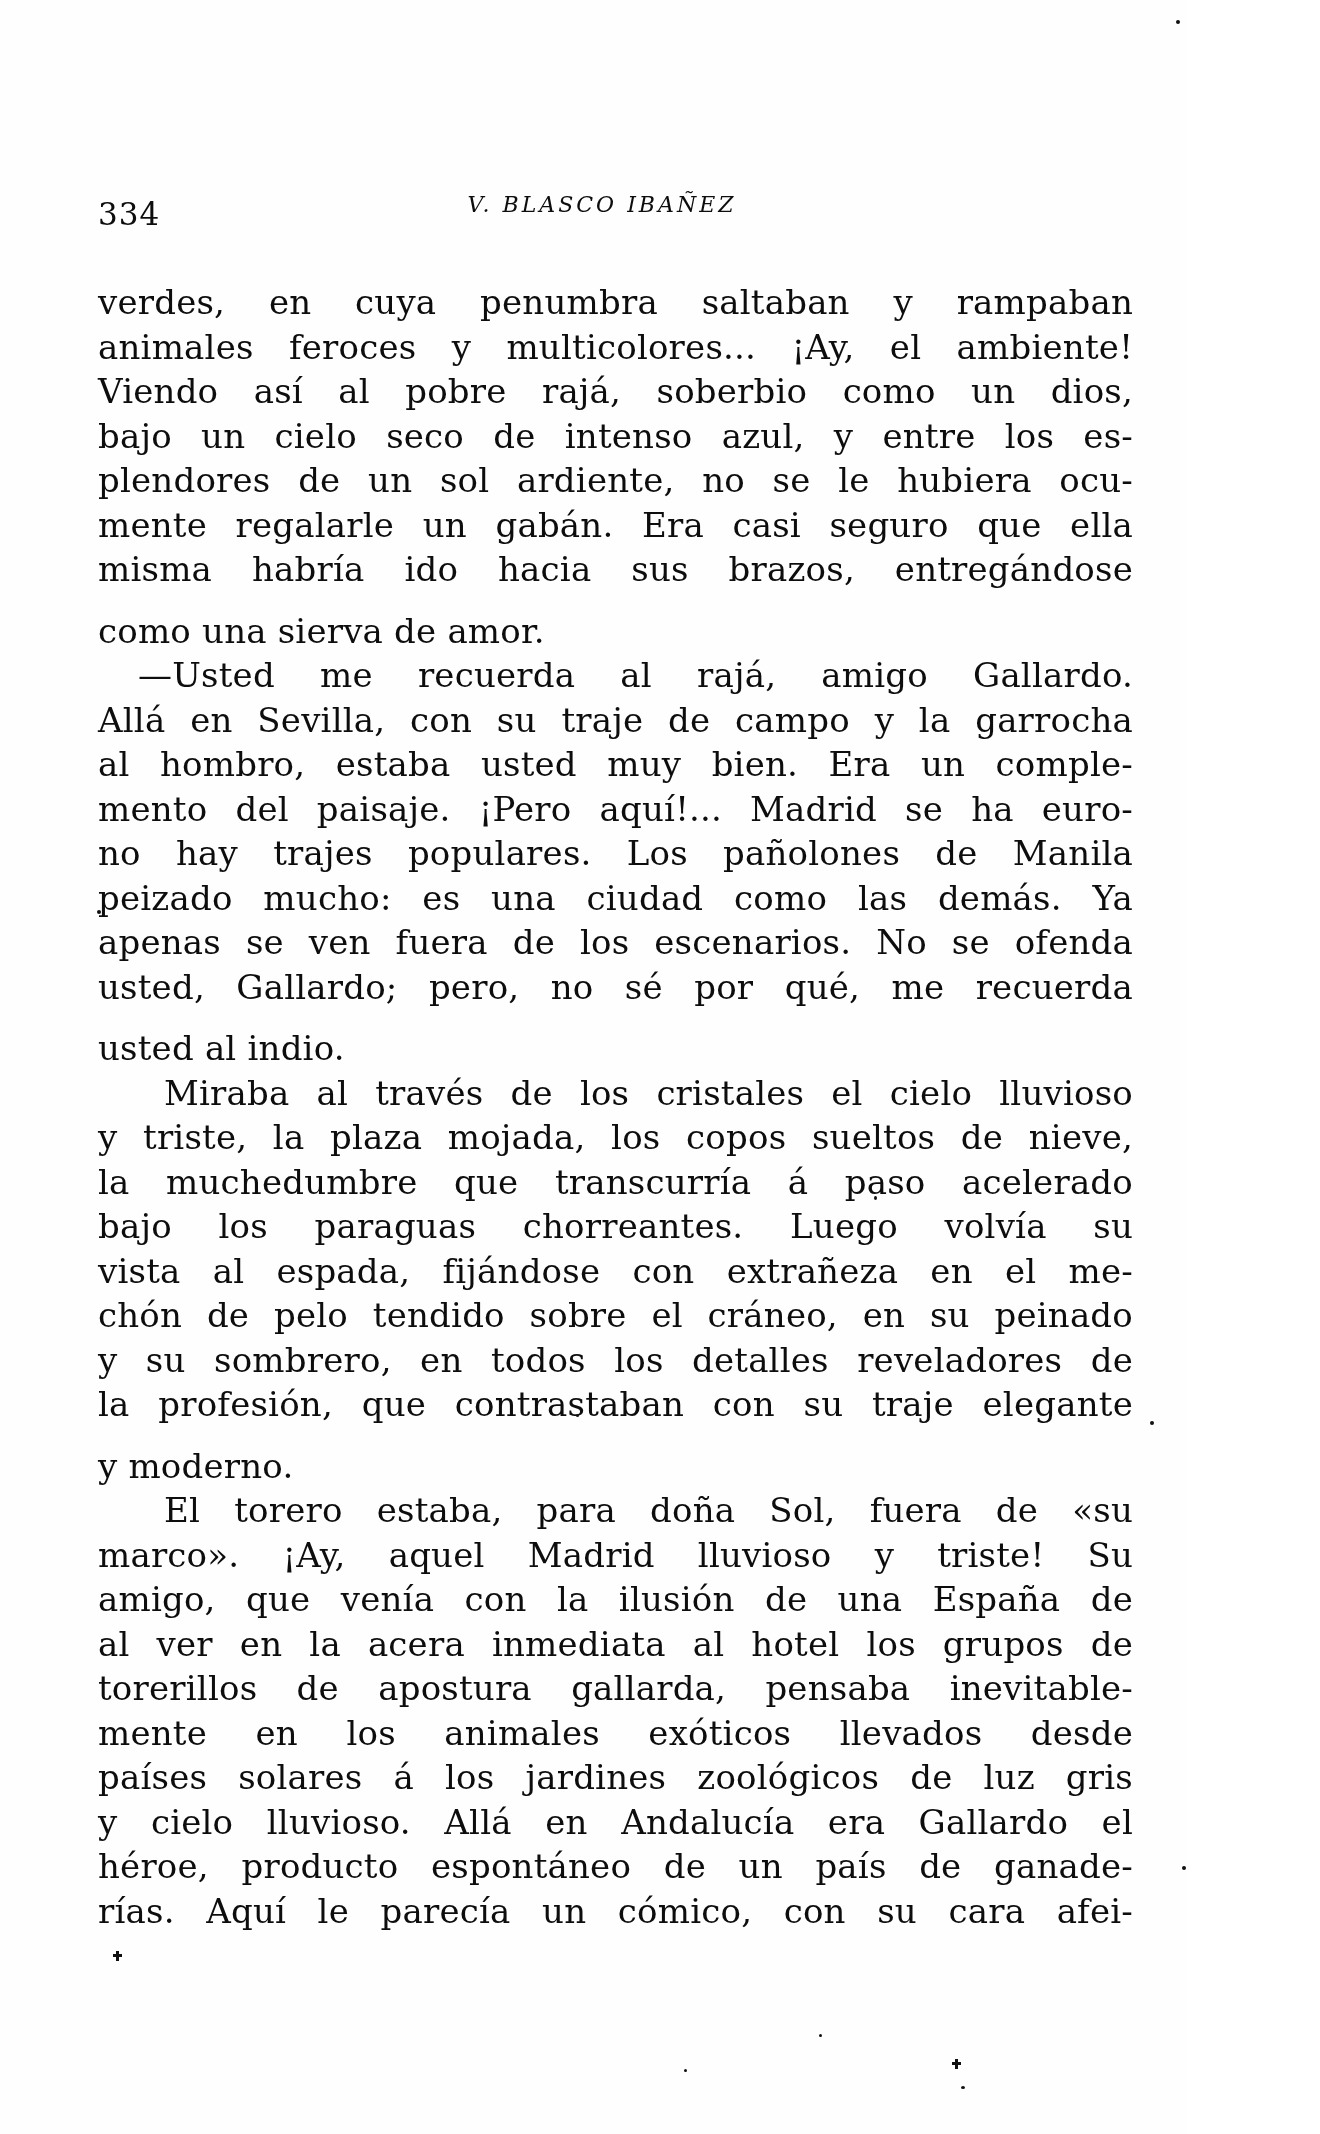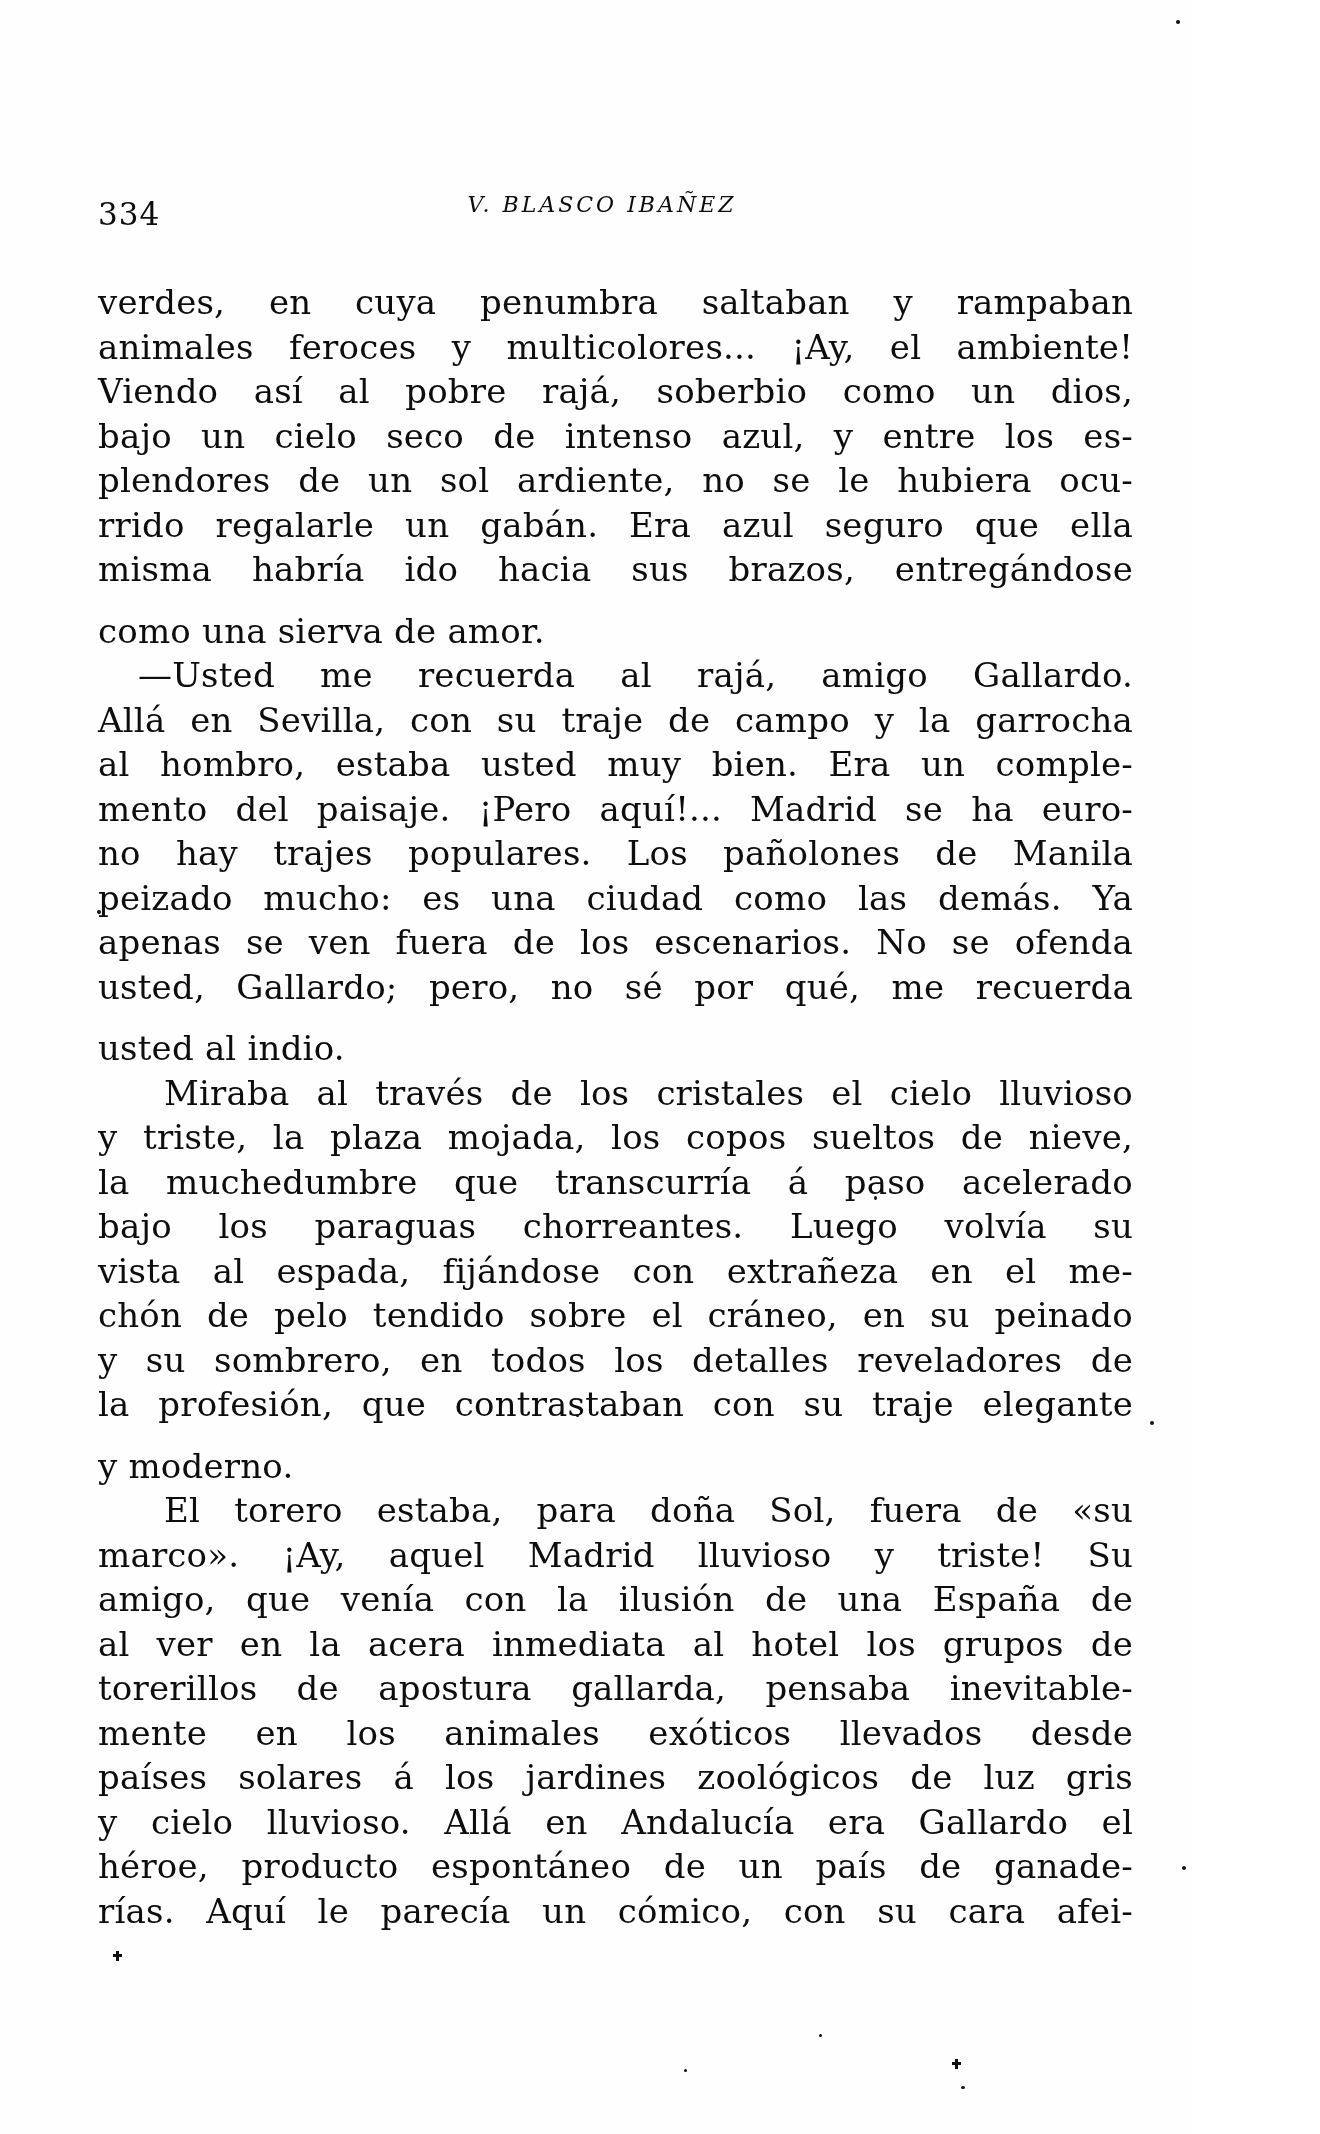--- a/index.html
+++ b/index.html
@@ -121,21 +121,21 @@
     <span class="running-title">V. BLASCO IBAÑEZ</span>
   </div>
 
   <div class="body-text">
     <div class="paragraph">
         <div class="line">verdes, en cuya penumbra saltaban y rampaban</div>
         <div class="line">animales feroces y multicolores... ¡Ay, el ambiente!</div>
         <div class="line">Viendo así al pobre rajá, soberbio como un dios,</div>
         <div class="line">bajo un cielo seco de intenso azul, y entre los es-</div>
         <div class="line">plendores de un sol ardiente, no se le hubiera ocu-</div>
-        <div class="line">rrido regalarle un gabán. Era azul seguro que ella</div>
+        <div class="line">mente regalarle un gabán. Era casi seguro que ella</div>
         <div class="line">misma habría ido hacia sus brazos, entregándose</div>
         <div class="line lastline">como una sierva de amor.</div>
       </div>
     <div class="paragraph dash-indent">
         <div class="line indent">—Usted me recuerda al rajá, amigo Gallardo.</div>
         <div class="line">Allá en Sevilla, con su traje de campo y la garrocha</div>
         <div class="line">al hombro, estaba usted muy bien. Era un comple-</div>
         <div class="line">mento del paisaje. ¡Pero aquí!... Madrid se ha euro-</div>
         <div class="line">no hay trajes populares. Los pañolones de Manila</div>
         <div class="line">peizado mucho: es una ciudad como las demás. Ya</div>

